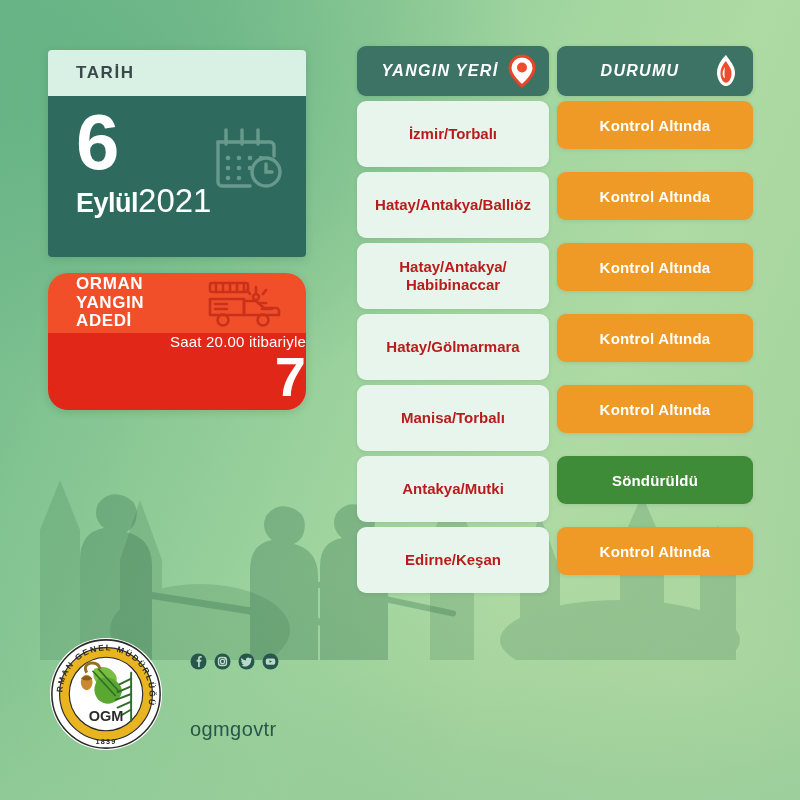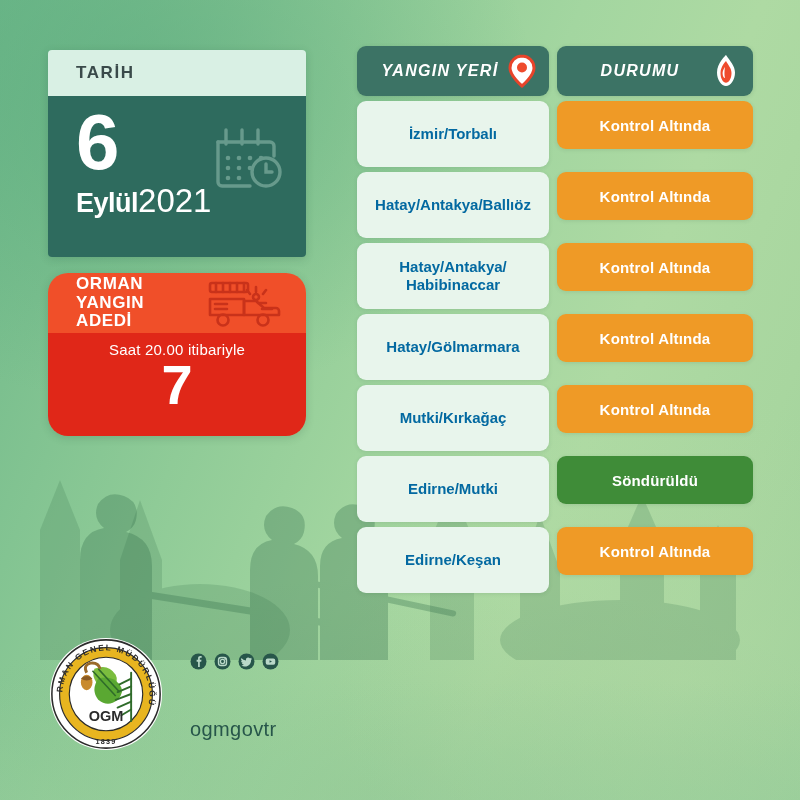--- a/index.html
+++ b/index.html
@@ -148,23 +148,22 @@
   }
   .truck-icon {
     position: absolute;
     right: 22px;
     top: 6px;
     width: 78px;
     height: 50px;
   }
   .count-body {
     background: #e02718;
-    height: 103px;
-    text-align: center;
-    padding-top: 8px;
+    height: 77px;
+    text-align: right;
   }
   .count-sub {
     font-size: 15px;
     font-weight: 300;
     color: #ffffff;
     letter-spacing: .2px;
   }
   .count-value {
     font-size: 56px;
     font-weight: bold;
@@ -219,21 +218,21 @@
     height: 34px;
   }
   .head-place .head-label { margin-right: 26px; }
   .head-status .head-label { margin-right: 30px; }
 
   .place-cell {
     background: #e8f5ec;
     height: 66px;
     font-size: 15px;
     font-weight: bold;
-    color: #0369a1;
+    color: #b91c1c;
     line-height: 1.22;
     padding: 0 4px;
     white-space: pre-line;
     box-shadow: 0 1px 4px rgba(30,70,50,.12);
   }
   .status-cell {
     height: 48px;
     font-size: 15px;
     font-weight: bold;
     color: #ffffff;
@@ -397,26 +396,26 @@
 Habibinaccar</div>
       <div class="cell col-status status-cell controlled">Kontrol Altında</div>
     </div>
 
     <div class="t-row">
       <div class="cell col-place place-cell">Hatay/Gölmarmara</div>
       <div class="cell col-status status-cell controlled">Kontrol Altında</div>
     </div>
 
     <div class="t-row">
-      <div class="cell col-place place-cell">Mutki/Kırkağaç</div>
-      <div class="cell col-status status-cell controlled">Kontrol Altında</div>
-    </div>
-
-    <div class="t-row">
-      <div class="cell col-place place-cell">Edirne/Mutki</div>
+      <div class="cell col-place place-cell">Manisa/Torbalı</div>
+      <div class="cell col-status status-cell controlled">Kontrol Altında</div>
+    </div>
+
+    <div class="t-row">
+      <div class="cell col-place place-cell">Antakya/Mutki</div>
       <div class="cell col-status status-cell extinguished">Söndürüldü</div>
     </div>
 
     <div class="t-row">
       <div class="cell col-place place-cell">Edirne/Keşan</div>
       <div class="cell col-status status-cell controlled">Kontrol Altında</div>
     </div>
   </div>
 
   <div class="footer">

